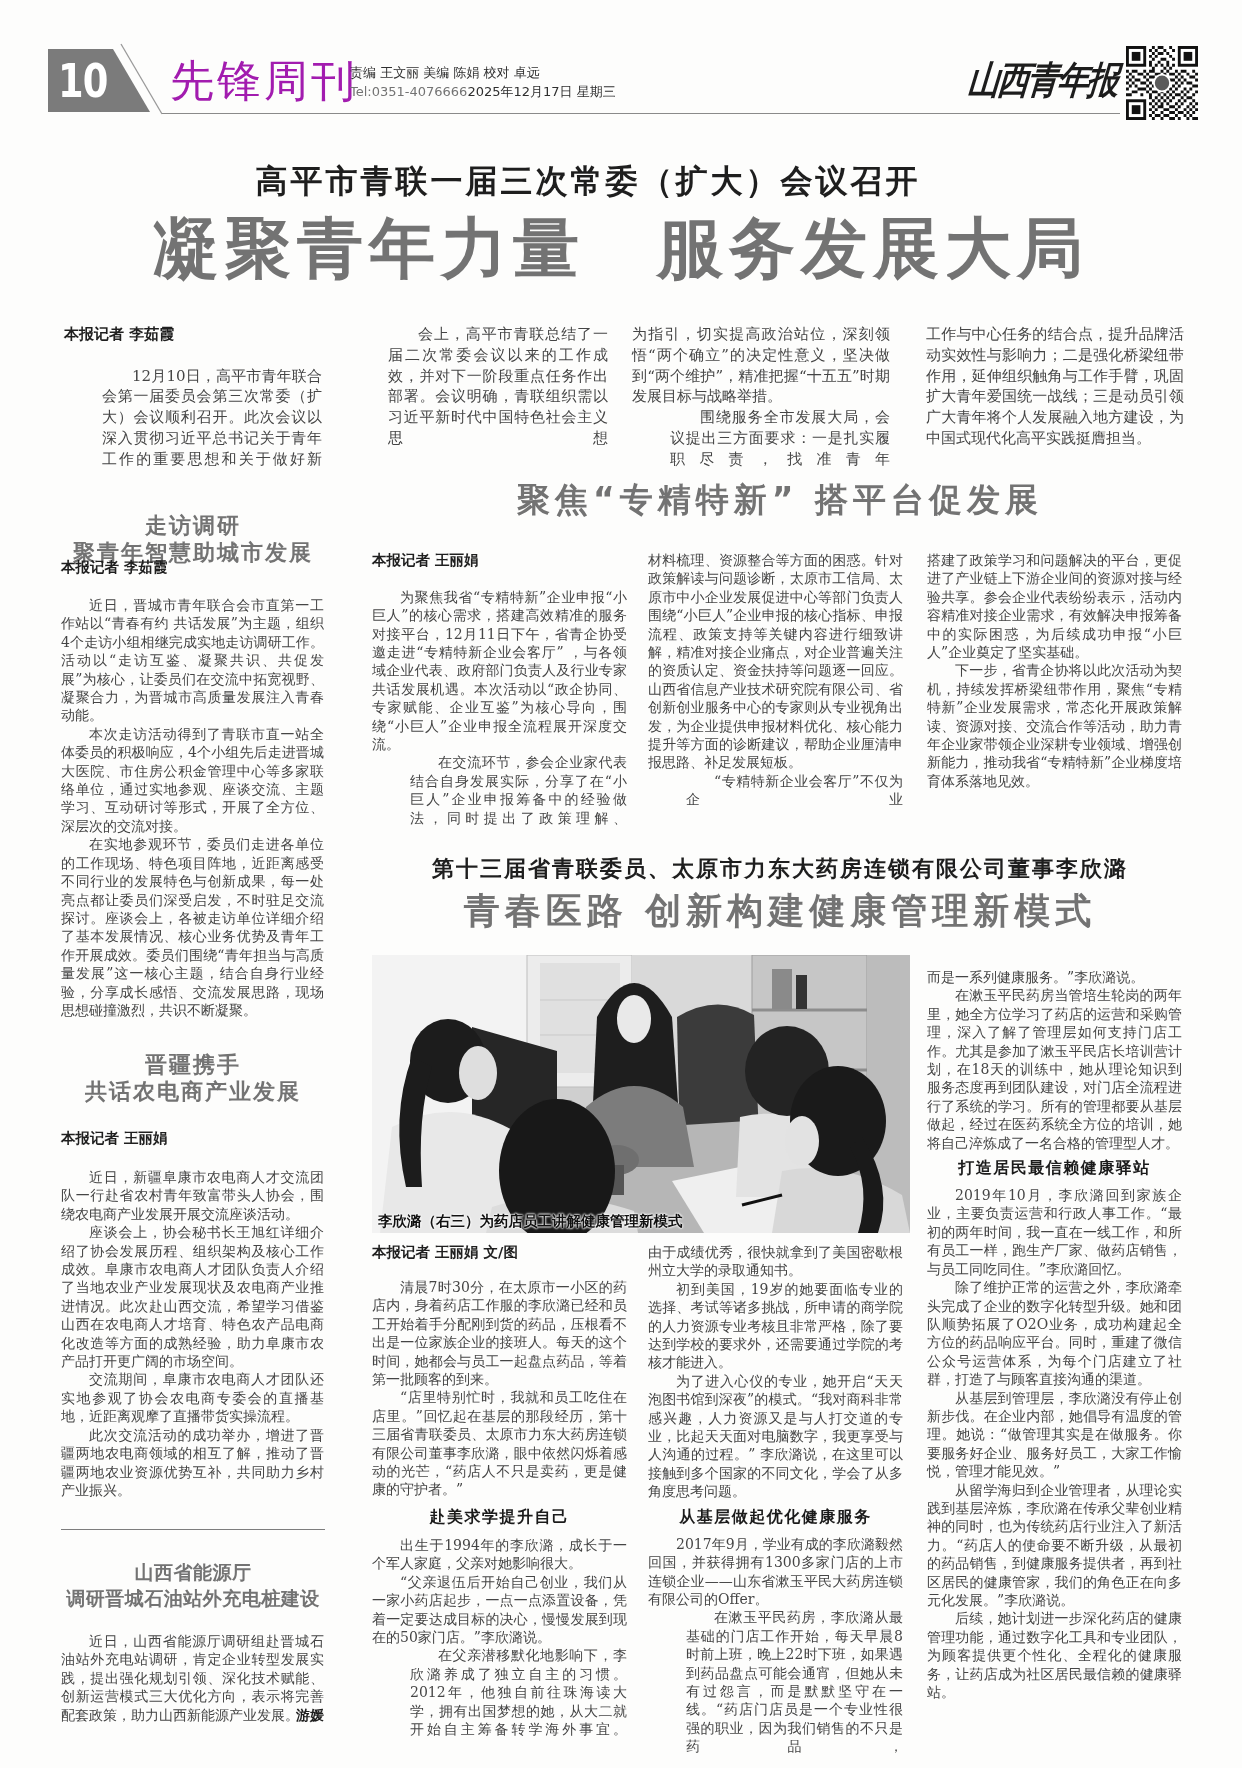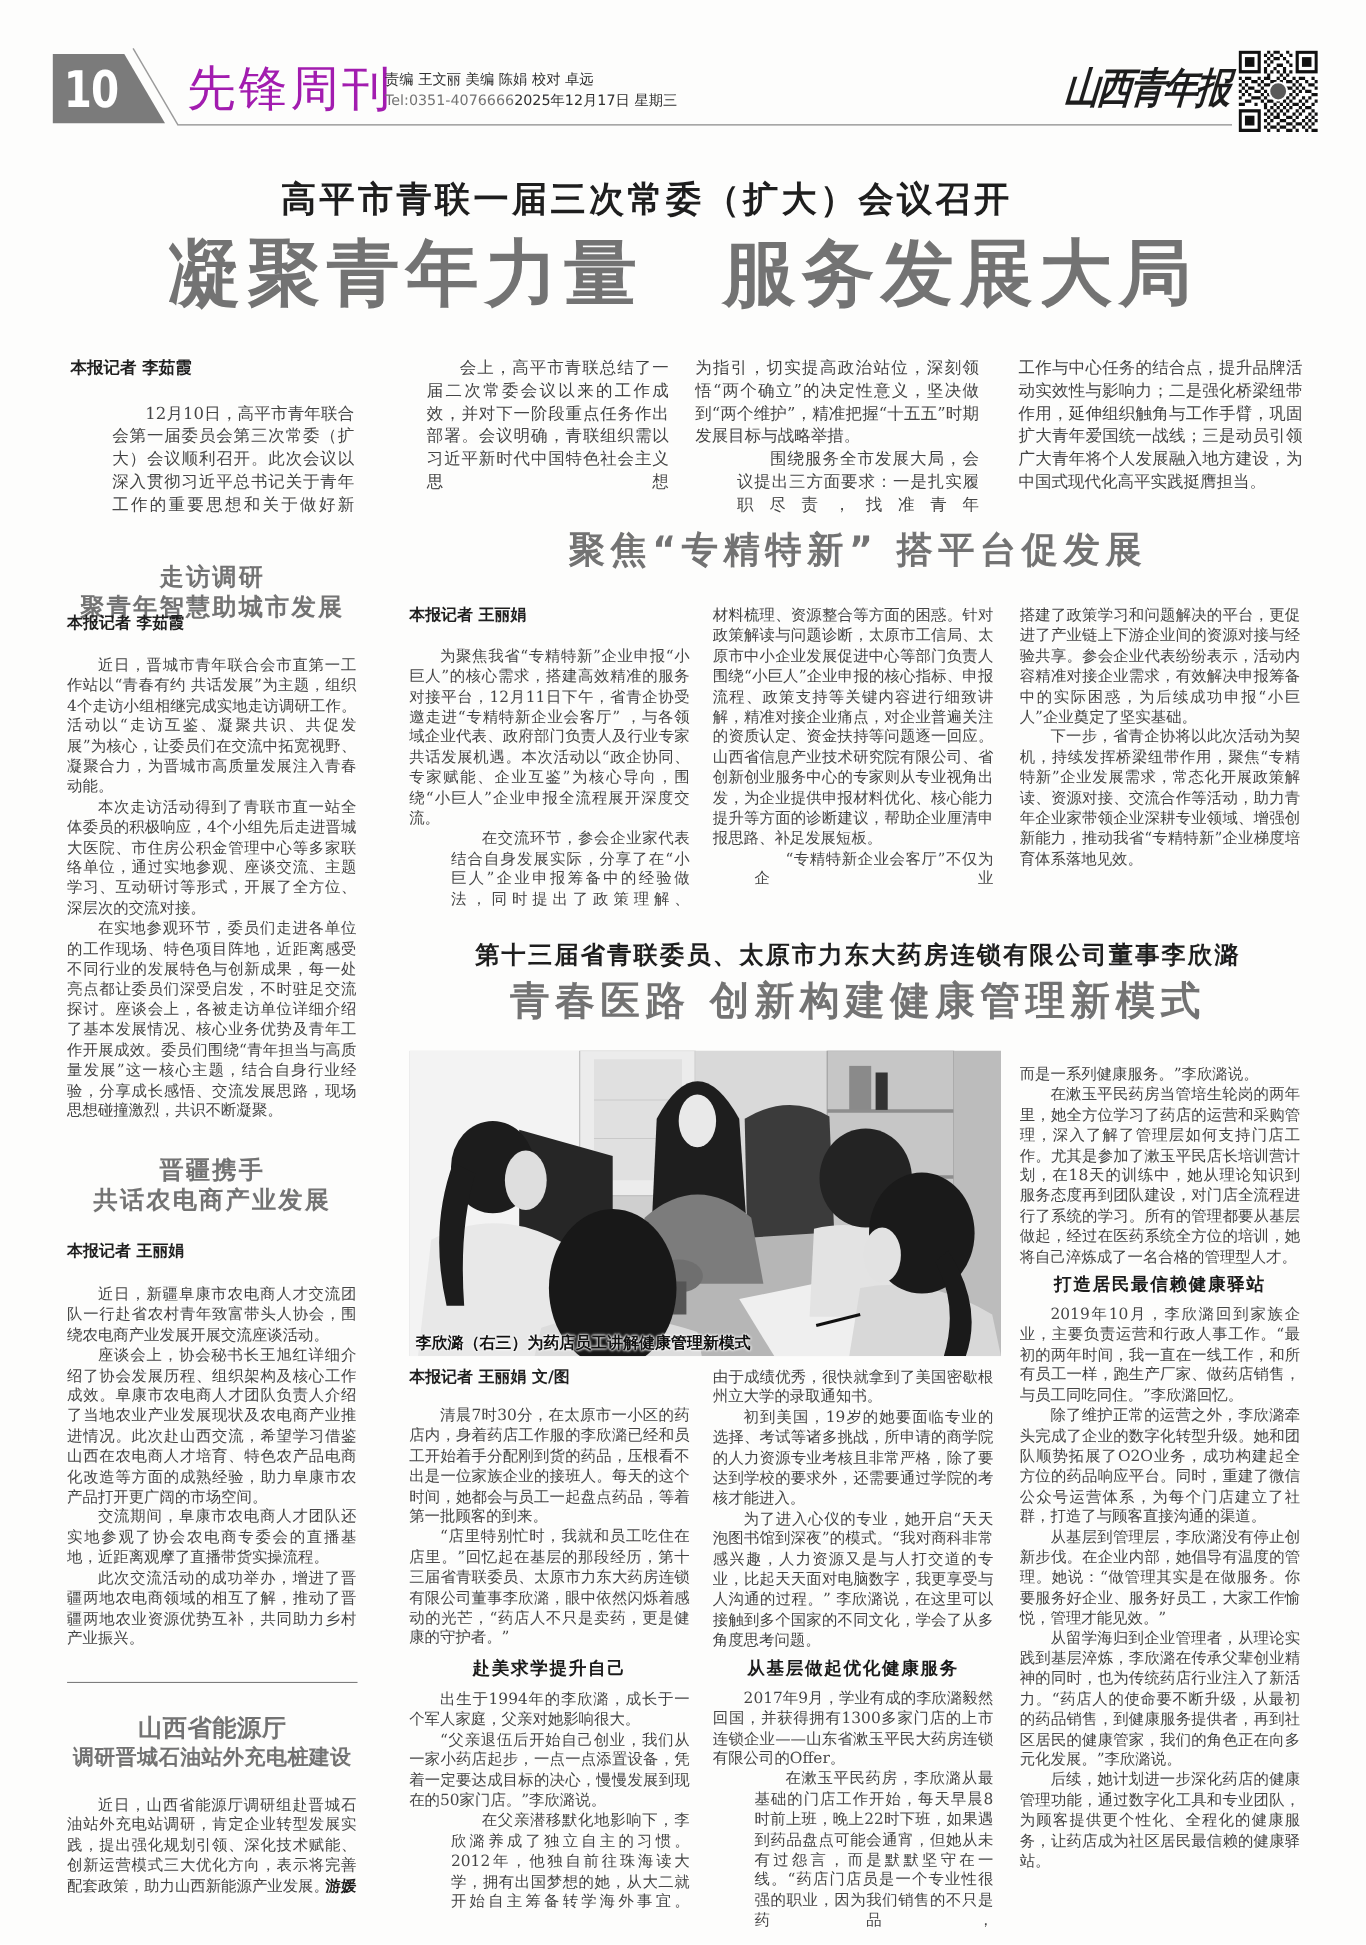--- a/index.html
+++ b/index.html
@@ -106,21 +106,21 @@
   <div class="abs body" style="left:61px;top:1168px;width:263px;">
     <p>近日，新疆阜康市农电商人才交流团队一行赴省农村青年致富带头人协会，围绕农电商产业发展开展交流座谈活动。</p>
     <p>座谈会上，协会秘书长王旭红详细介绍了协会发展历程、组织架构及核心工作成效。阜康市农电商人才团队负责人介绍了当地农业产业发展现状及农电商产业推进情况。此次赴山西交流，希望学习借鉴山西在农电商人才培育、特色农产品电商化改造等方面的成熟经验，助力阜康市农产品打开更广阔的市场空间。</p>
     <p>交流期间，阜康市农电商人才团队还实地参观了协会农电商专委会的直播基地，近距离观摩了直播带货实操流程。</p>
     <p>此次交流活动的成功举办，增进了晋疆两地农电商领域的相互了解，推动了晋疆两地农业资源优势互补，共同助力乡村产业振兴。</p>
   </div>
 
   <div class="abs rule" style="left:61px;top:1529px;width:264px;"></div>
 
   <div class="abs" style="left:61px;top:1559px;width:264px;">
-    <div class="hl" style="font-size:22px;line-height:26px;letter-spacing:0.5px;">山西省能源厅</div>
+    <div class="hl" style="font-size:19px;line-height:26px;letter-spacing:0.5px;">山西省能源厅</div>
     <div class="hl" style="font-size:19px;line-height:26px;letter-spacing:0.5px;">调研晋城石油站外充电桩建设</div>
   </div>
   <div class="abs body" style="left:61px;top:1632px;width:263px;">
     <p>近日，山西省能源厅调研组赴晋城石油站外充电站调研，肯定企业转型发展实践，提出强化规划引领、深化技术赋能、创新运营模式三大优化方向，表示将完善配套政策，助力山西新能源产业发展。</p>
     <span class="abs author" style="right:0;bottom:0;">游媛</span>
   </div>
 
   <div class="abs hl" style="left:360px;top:480px;width:840px;font-size:33px;line-height:40px;letter-spacing:5px;">聚焦“专精特新” 搭平台促发展</div>
 
   <div class="abs body" style="left:372px;top:551px;width:255px;">

